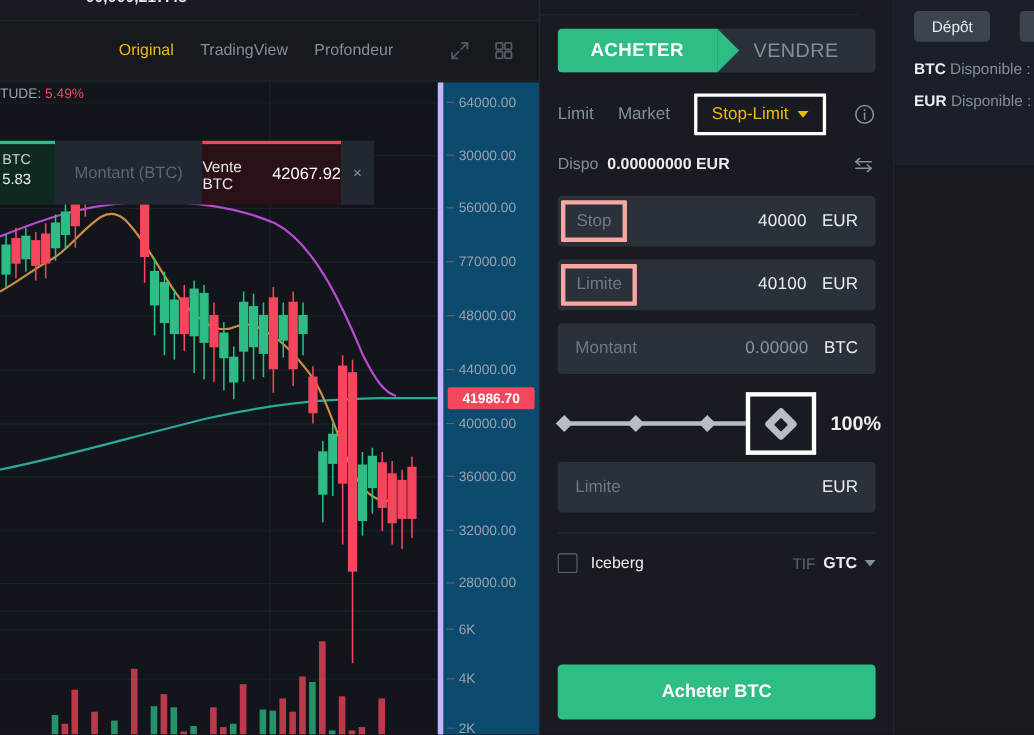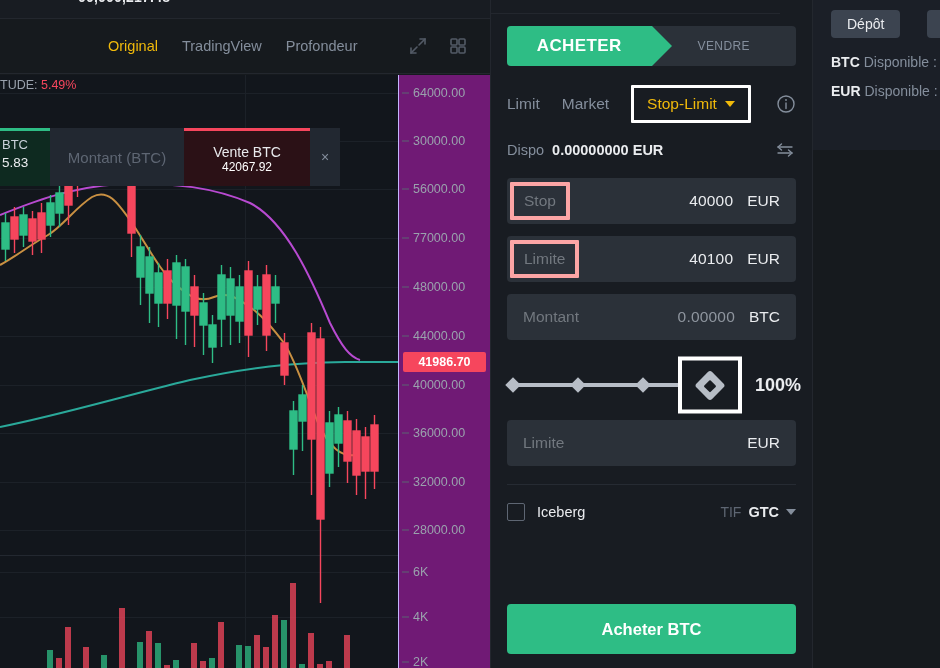--- a/index.html
+++ b/index.html
@@ -49,22 +49,22 @@
     background:#12161c;
   }
   .plot-inner { position:absolute; left:0; top:0; width:398px; bottom:0; overflow:hidden; }
   .grid-h { position:absolute; left:0; right:0; height:1px; background:#1c2128; }
   .grid-v { position:absolute; top:0; bottom:0; width:1px; background:#1c2128; }
   .sep-line { position:absolute; left:0; right:0; height:1px; background:#232830; }
 
   
   .axis {
     position:absolute; right:0; top:0; width:92px; bottom:0;
-    border-left:1px solid #c4b5fd;
-    background:#701a75;
+    border-left:5px solid #c4b5fd;
+    background:#0c4a6e;
   }
   .axis-lbl {
     position:absolute; left:14px;
     font-size:12.5px; color:#9aa2ad; white-space:nowrap;
     transform:translateY(-50%);
   }
   .axis-tick {
     position:absolute; left:3px; width:7px; height:1px; background:#5a6472;
     transform:translateY(-50%);
   }
@@ -88,24 +88,24 @@
   }
   .ord-buy .l1 { font-size:13px; color:#c9d1d9; }
   .ord-buy .l2 { font-size:13.5px; color:#eaecef; font-weight:500; margin-top:3px; }
   .ord-mid {
     flex:1; background:#222831; display:flex; align-items:center; justify-content:center;
   }
   .ord-mid span { color:#5e6673; font-size:15px; }
   .ord-sell {
     width:126px; background:#2b1116; position:relative;
     border-top:3px solid #f6465d;
-    display:flex; flex-direction:column; align-items:center; justify-content:center;
+    display:flex; align-items:center; justify-content:center;
   }
   .ord-sell .t1 { font-size:14px; color:#e8eaed; }
-  .ord-sell .t2 { font-size:12px; color:#fff; font-weight:500; margin-top:0; }
+  .ord-sell .t2 { font-size:15px; color:#fff; font-weight:500; margin-top:0; }
   .ord-close {
     width:30px; background:#222831; display:flex; align-items:center; justify-content:center;
     color:#848e9c; font-size:14px; cursor:pointer;
   }
 
   .amp-row {
     position:absolute; left:0; top:3px; z-index:5;
     font-size:12.5px; color:#9aa2ad; white-space:nowrap;
   }
   .amp-row b { color:#f6465d; font-weight:normal; }
@@ -132,21 +132,21 @@
     position:relative; cursor:pointer;
   }
   .bs-buy:after {
     content:""; position:absolute; right:-20px; top:0;
     width:0; height:0;
     border-top:20px solid transparent;
     border-bottom:20px solid transparent;
     border-left:20px solid #2ebd85;
   }
   .bs-sell {
-    width:50%; color:#848e9c; font-size:12px; letter-spacing:.4px;
+    width:50%; color:#848e9c; font-size:18px; letter-spacing:.4px;
     display:flex; align-items:center; justify-content:center; cursor:pointer;
   }
 
   .type-row {
     margin-top:16px; height:44px; display:flex; align-items:center; gap:22px; position:relative;
   }
   .type-item { font-size:15.5px; color:#848e9c; cursor:pointer;text-align:right; }
   .type-item.active { color:#f0b90b; }
   .type-hl {
     position:relative; display:flex; align-items:center; gap:8px;

